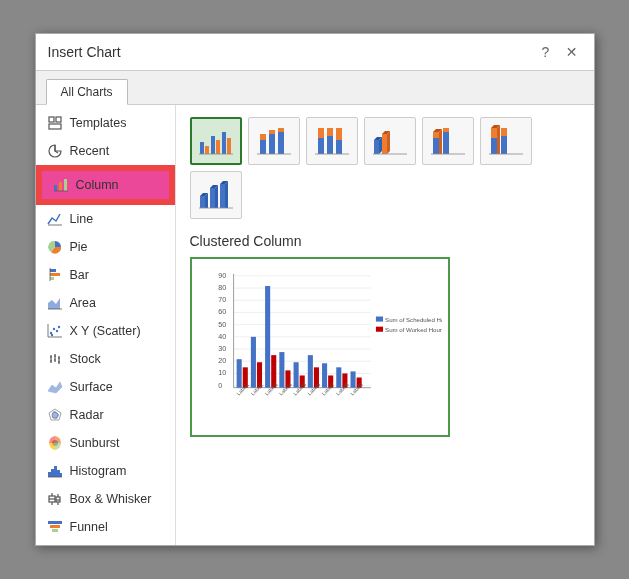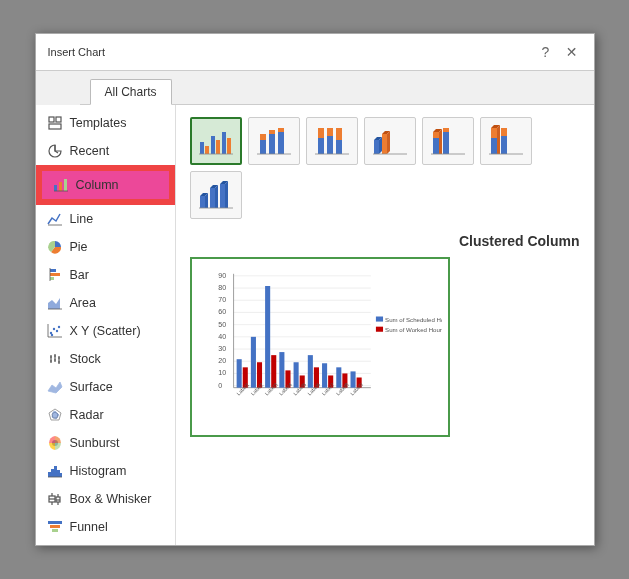--- a/index.html
+++ b/index.html
@@ -20,21 +20,21 @@
     }
     .title-bar {
       background: #fff;
       border-bottom: 1px solid #ccc;
       padding: 8px 12px;
       display: flex;
       align-items: center;
       justify-content: space-between;
     }
     .title-bar-left {
-      font-size: 11px;
+      font-size: 14px;
       font-weight: normal;
       color: #333;
     }
     .title-bar-right {
       display: flex;
       gap: 6px;
     }
     .title-btn {
       width: 20px;
       height: 20px;
@@ -44,21 +44,20 @@
       cursor: pointer;
       color: #666;
       font-size: 14px;
       border: none;
       background: transparent;
     }
     .tab-bar {
       padding: 8px 10px 0 10px;
       background: #f0f0f0;
       border-bottom: 1px solid #ccc;
-      margin-left: 44px;
     }
     .tab {
       display: inline-block;
       padding: 5px 14px;
       border: 1px solid #bbb;
       border-bottom: none;
       background: #e4e4e4;
       cursor: pointer;
       font-size: 12px;
       color: #333;
@@ -127,24 +126,23 @@
       align-items: center;
       justify-content: center;
       border-radius: 2px;
     }
     .chart-type-thumb.selected {
       border: 2px solid #2b7a2b;
       background: #d6ead6;
     }
     .chart-preview-label {
       font-size: 14px;
-      font-weight: bold;
+      font-weight: normal;
       color: #333;
       margin-bottom: 8px;
-      text-align: right;
     }
     .chart-preview-box {
       border: 2px solid #4a9a4a;
       padding: 6px;
       width: 260px;
       height: 180px;
       background: #fff;
       position: relative;
       overflow: hidden;
     }

